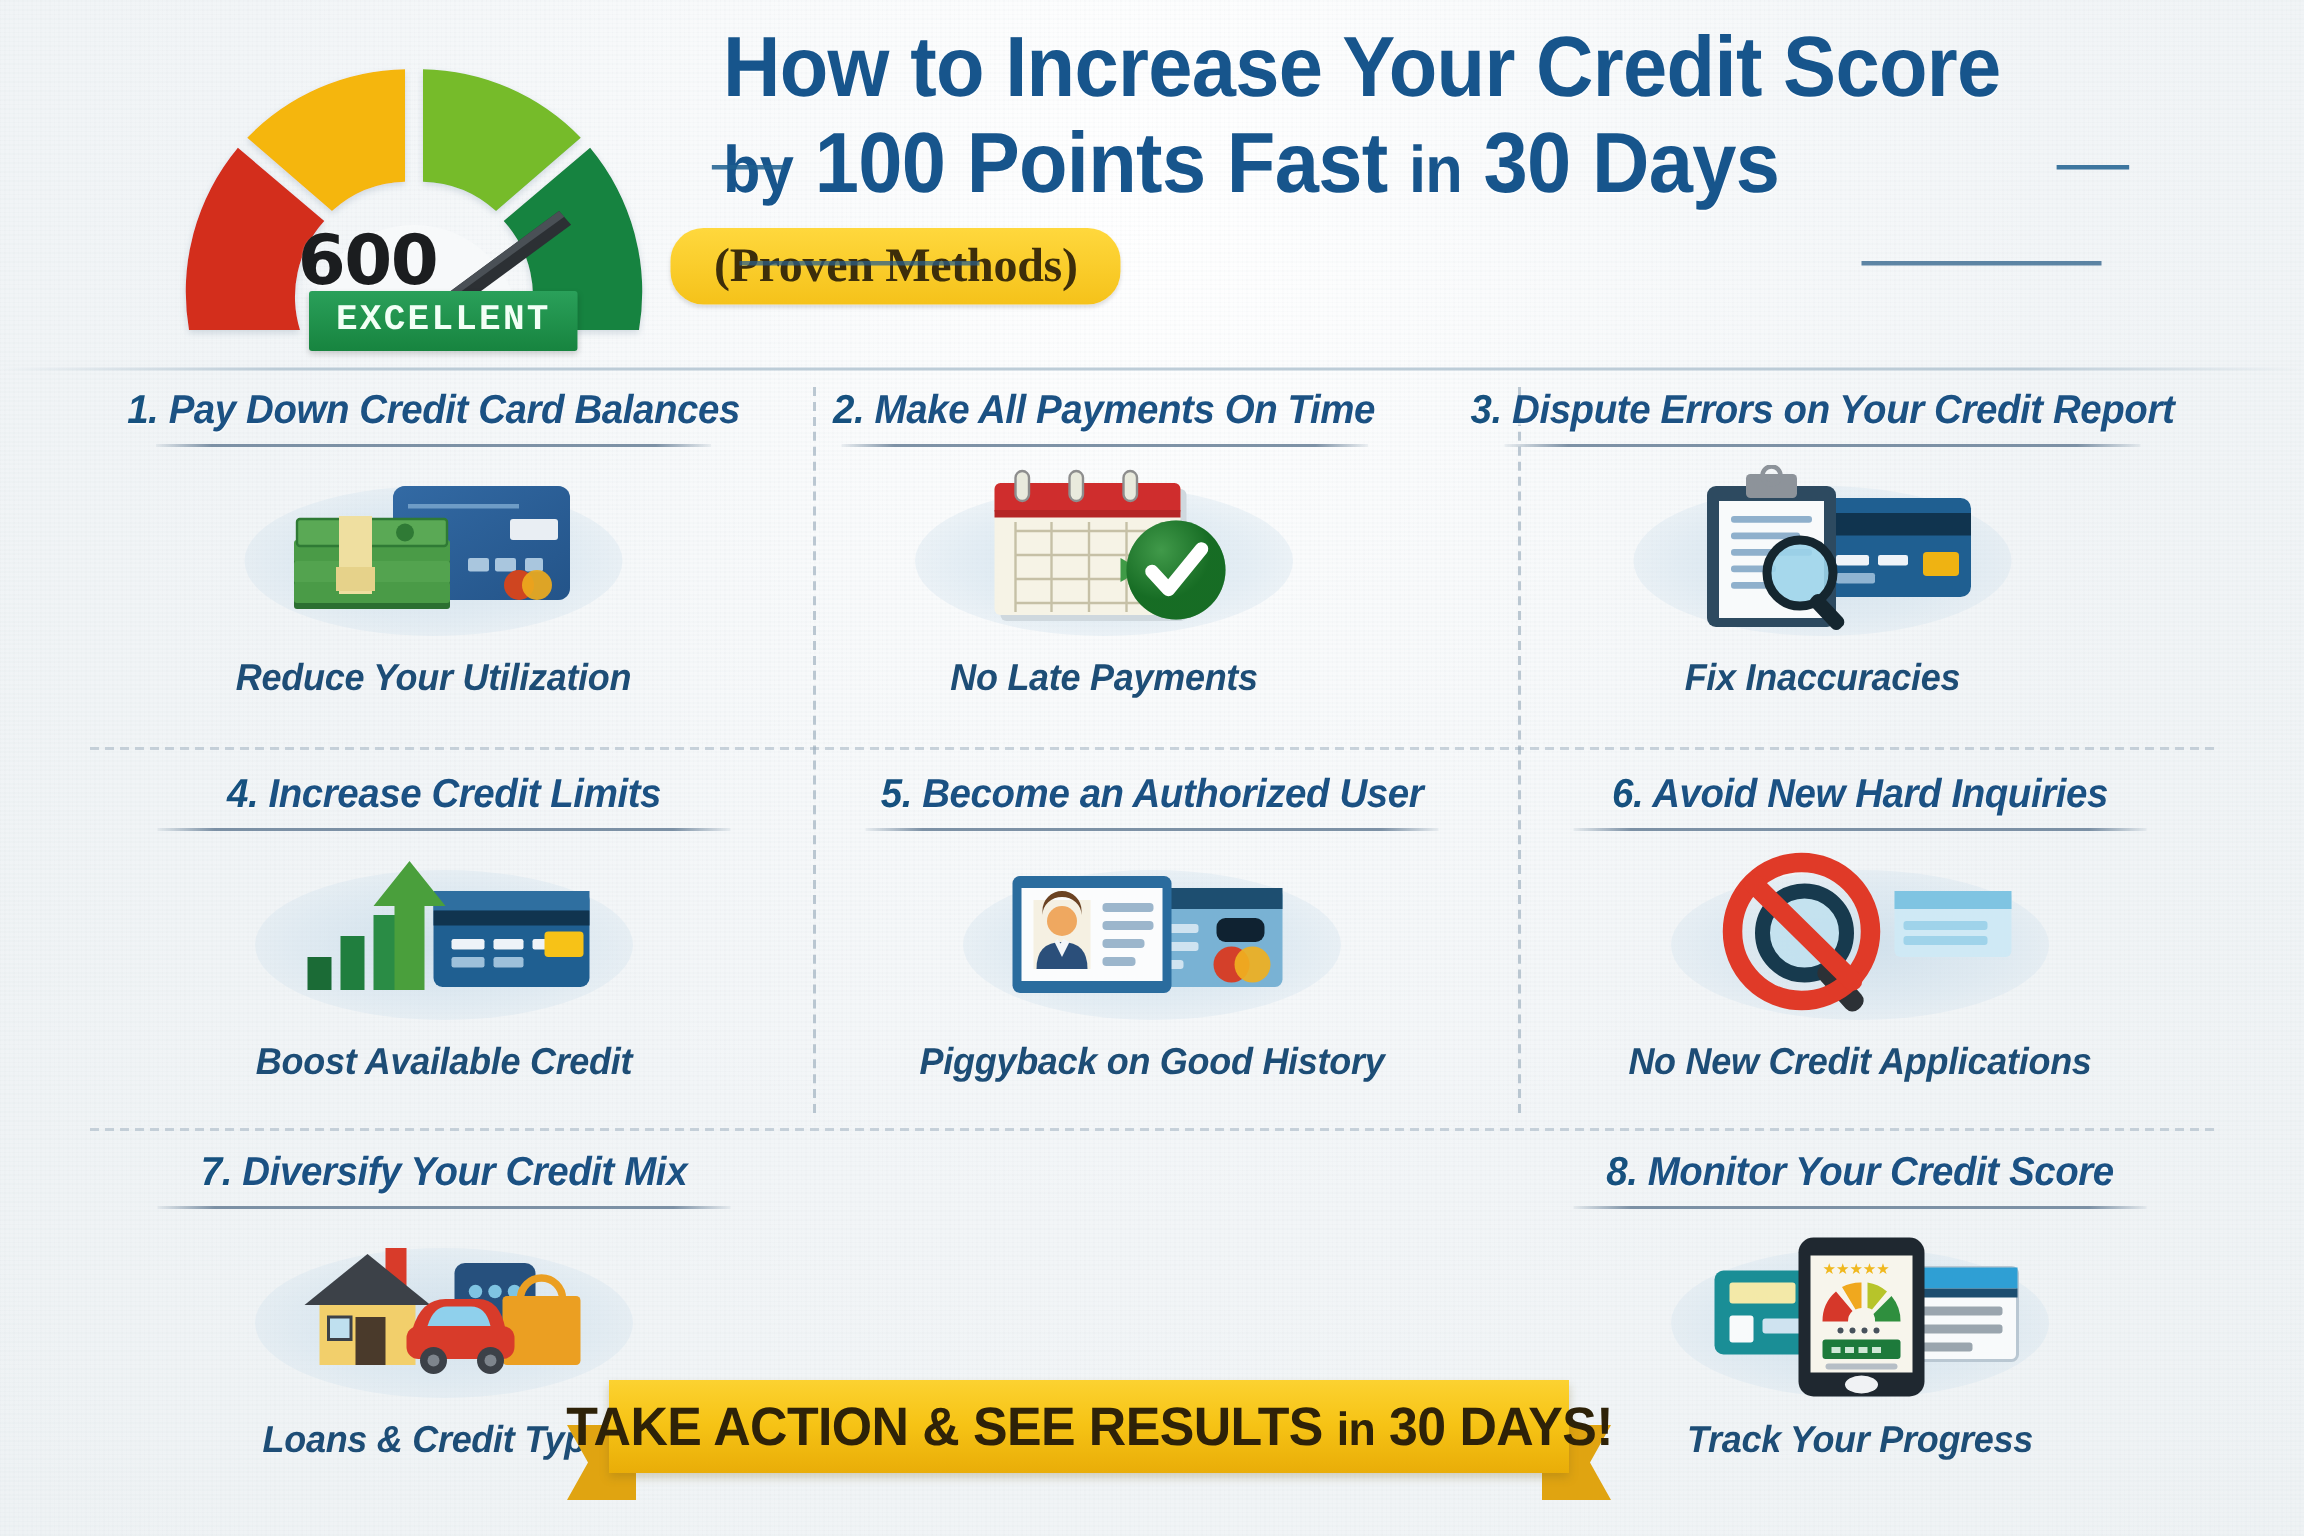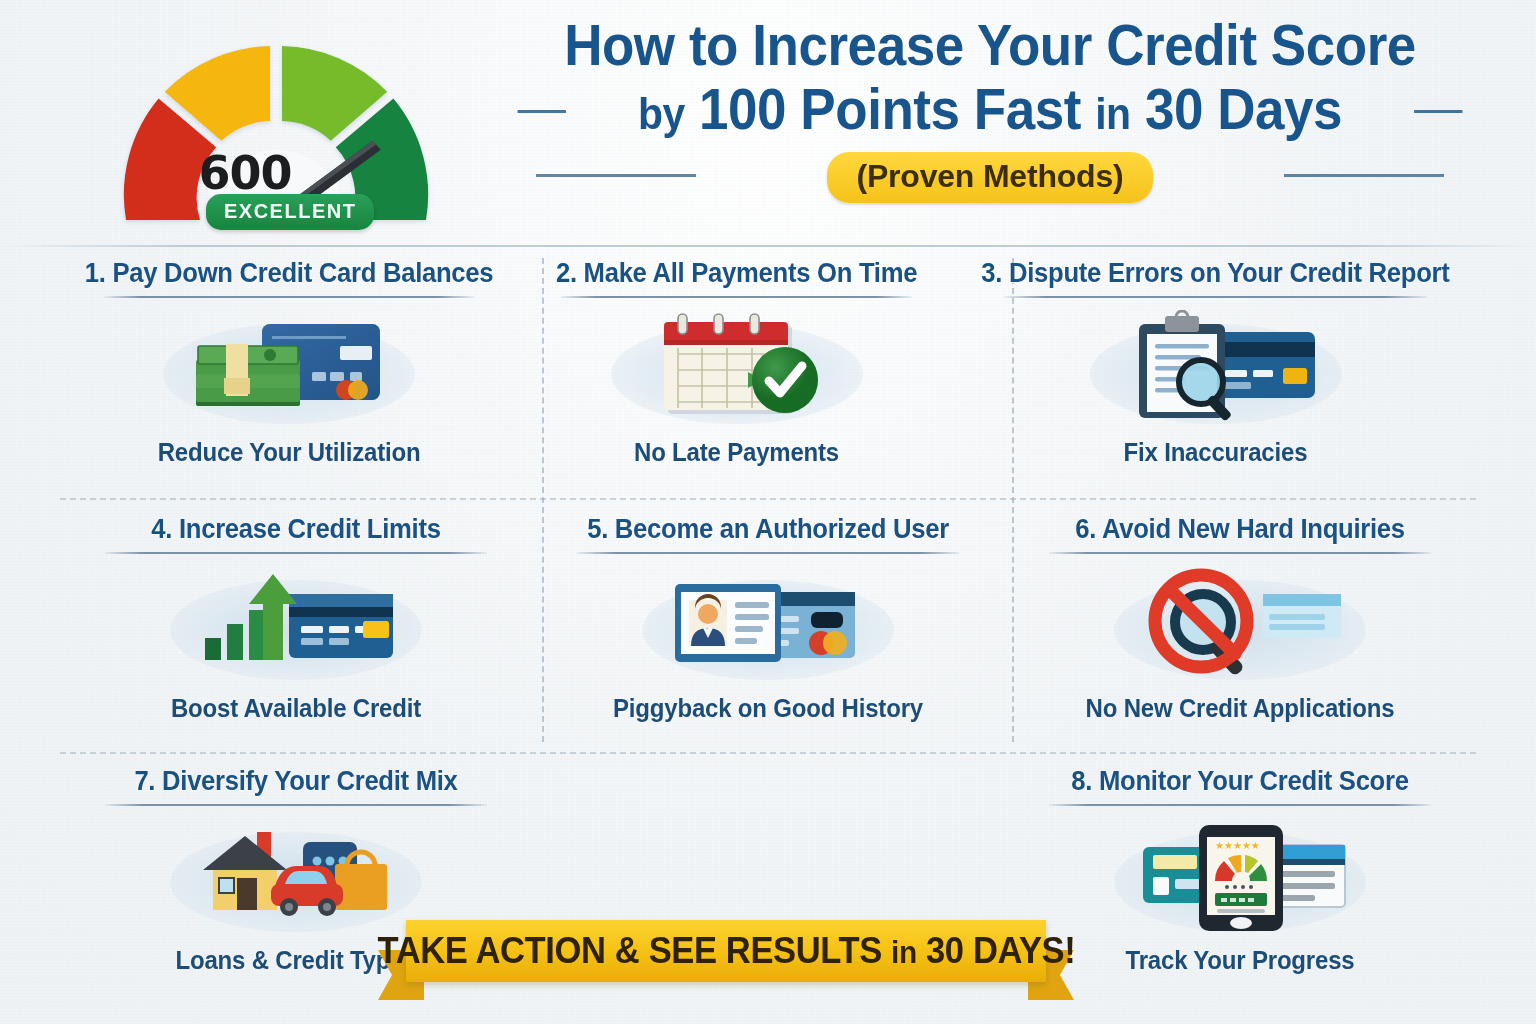--- a/index.html
+++ b/index.html
@@ -30,52 +30,52 @@
   
   #gauge{position:absolute;left:100px;top:28px;width:352px;height:200px;}
   #gauge-score{
     position:absolute;left:0;top:118px;width:290px;text-align:center;
     font-family:"DejaVu Sans", sans-serif;font-weight:bold;font-size:46px;color:#1b1d1f;
     letter-spacing:-1px;text-shadow:0 1px 1px rgba(255,255,255,.7);
   }
   #gauge-badge{
     position:absolute;left:106px;top:166px;
     background:linear-gradient(180deg,#2aa05a 0%,#17843f 100%);
-    color:#f2fff6;border-radius:15px;padding:6px 18px 7px;
-    font-weight:bold;font-size:20px;letter-spacing:1.5px;
+    color:#f2fff6;border-radius:2px;padding:6px 18px 7px;
+    font-weight:bold;font-size:24px;letter-spacing:1.5px;
     box-shadow:0 2px 4px rgba(0,0,0,.18);
-    font-family:Liberation Sans, sans-serif;
-  }
-
-  
-  #title-wrap{position:absolute;left:490px;top:16px;width:1000px;text-align:center;}
+    font-family:Liberation Mono, monospace;
+  }
+
+  
+  #title-wrap{position:absolute;left:447px;top:16px;width:1000px;text-align:left;}
   .title-line{
     font-family:"Liberation Sans Narrow","Liberation Sans", sans-serif;
     color:#17558c;font-weight:bold;line-height:1.02;
     letter-spacing:-.5px;text-shadow:0 1px 0 rgba(255,255,255,.65);
     transform:scaleX(.93);
   }
   #title-1{font-size:57px;}
   #title-2{font-size:57px;margin-top:6px;position:relative;}
   #title-2 .small{font-size:44px;}
   .side-rule{position:absolute;top:52%;width:52px;height:3px;background:#1d5f8f;opacity:.85;}
   #rule-l{left:-8px;} #rule-r{right:-8px;}
   #subtitle-row{position:relative;margin-top:14px;height:44px;}
   #sub-rule-l,#sub-rule-r{position:absolute;top:22px;width:160px;height:3px;background:#2b5f88;opacity:.75;}
   #sub-rule-l{left:46px;} #sub-rule-r{right:46px;}
   #subtitle-pill{
     display:inline-block;background:linear-gradient(180deg,#ffd83d 0%,#f5c21a 100%);
     color:#3d2e0a;border-radius:22px;padding:6px 29px 8px;
-    font-family:Liberation Sans, sans-serif;
+    font-family:Liberation Serif, serif;
     font-weight:bold;font-size:32px;letter-spacing:-.2px;
     box-shadow:0 2px 3px rgba(0,0,0,.13);
   }
 
   
-  #grid{position:absolute;left:60px;top:258px;width:1416px;height:700px;}
+  #grid{position:absolute;left:60px;top:258px;width:1416px;height:700px;font-style:italic;}
   .row{position:absolute;left:0;width:1416px;display:flex;}
   #row1{top:0;height:236px;}
   #row2{top:256px;height:232px;}
   #row3{top:508px;height:192px;}
   .cell{position:relative;flex:1 1 0;padding:0 14px;box-sizing:border-box;text-align:center;}
   .cell.empty{visibility:hidden;}
 
   .card-title{
     font-family:"Liberation Sans Narrow","Liberation Sans", sans-serif;
     color:#1b5183;font-weight:bold;font-size:27px;letter-spacing:-.3px;

